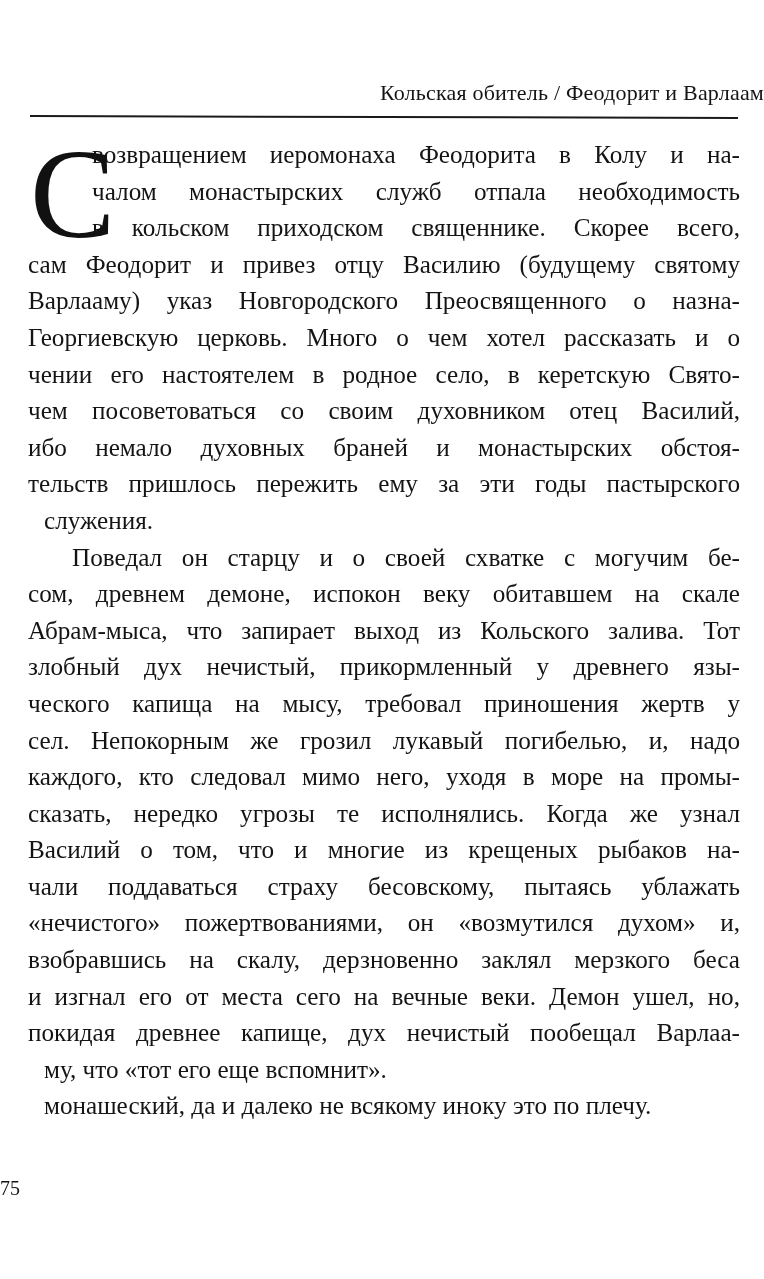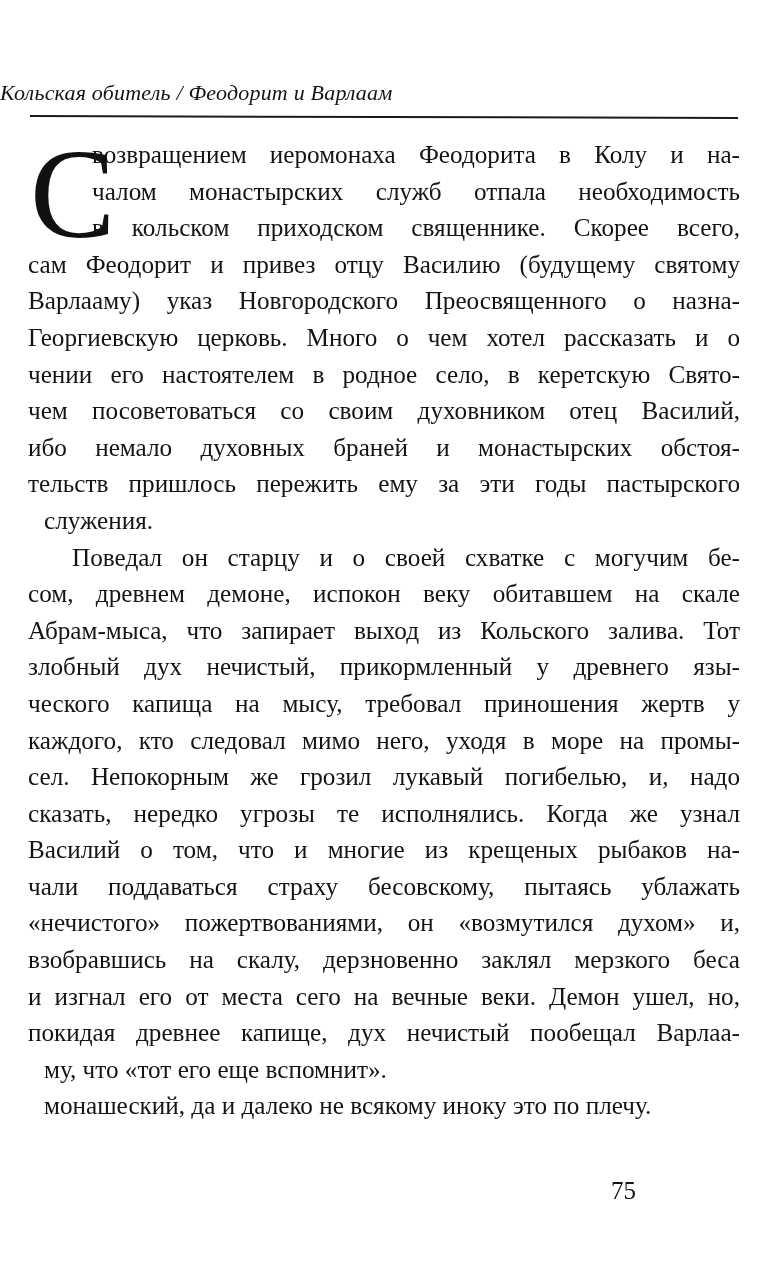--- a/index.html
+++ b/index.html
@@ -1,43 +1,43 @@
 <!DOCTYPE html>
 <html><head>
 <meta charset="utf-8">
 <style>
   html, body { margin: 0; padding: 0; }
   body {
     width: 764px; height: 1279px; background: #ffffff; position: relative; overflow: hidden;
     font-family: "Liberation Serif", "DejaVu Serif", serif; color: #141414;
   }
   .running-header {
-    position: absolute; left: 0; width: 764px; top: 80px; text-align: left;
-    font-style: italic; font-size: 22px; letter-spacing: 0.2px;
+    position: absolute; left: 0; width: 764px; top: 80px; text-align: right;
+    font-size: 22px; letter-spacing: 0.2px;
   }
   .header-rule {
     position: absolute; left: 30px; width: 708px; top: 116px; height: 2px; background: #1a1a1a;
     transform: skewY(0.15deg);
   }
   .body-text {
     position: absolute; left: 28px; top: 137px; width: 712px;
     font-size: 25.2px; line-height: 36.6px;
   }
   .line {
     display: block; white-space: nowrap; text-align: justify; text-align-last: justify; height: 36.6px;
   }
   .line.last { text-align-last: left; margin-left: 16px; }
   .line.indent { padding-left: 44px; }
   .line.dc { padding-left: 64px; }
   .dropcap {
     position: absolute; left: 2px; top: 2px; font-size: 128px; line-height: 110px; font-weight: 400;
     color: #111;
   }
   .page-number {
-    position: absolute; left: 0; width: 636px; top: 1177px; text-align: right; font-size: 25px;
+    position: absolute; left: 0; width: 636px; top: 1177px; text-align: left; font-size: 20px;
   }
 </style>
 </head>
 <body>
 
 <div class="running-header">Кольская обитель / Феодорит и Варлаам</div>
 <div class="header-rule"></div>
 
 <div class="body-text">
   <span class="dropcap">С</span>
@@ -50,22 +50,22 @@
   <span class="line">чении его настоятелем в родное село, в керетскую Свято-</span>
   <span class="line">чем посоветоваться со своим духовником отец Василий,</span>
   <span class="line">ибо немало духовных браней и монастырских обстоя-</span>
   <span class="line">тельств пришлось пережить ему за эти годы пастырского</span>
   <span class="line last">служения.</span>
   <span class="line indent">Поведал он старцу и о своей схватке с могучим бе-</span>
   <span class="line">сом, древнем демоне, испокон веку обитавшем на скале</span>
   <span class="line">Абрам-мыса, что запирает выход из Кольского залива. Тот</span>
   <span class="line">злобный дух нечистый, прикормленный у древнего язы-</span>
   <span class="line">ческого капища на мысу, требовал приношения жертв у</span>
+  <span class="line">сел. Непокорным же грозил лукавый погибелью, и, надо</span>
   <span class="line">каждого, кто следовал мимо него, уходя в море на промы-</span>
-  <span class="line">сел. Непокорным же грозил лукавый погибелью, и, надо</span>
   <span class="line">сказать, нередко угрозы те исполнялись. Когда же узнал</span>
   <span class="line">Василий о том, что и многие из крещеных рыбаков на-</span>
   <span class="line">чали поддаваться страху бесовскому, пытаясь ублажать</span>
   <span class="line">«нечистого» пожертвованиями, он «возмутился духом» и,</span>
   <span class="line">взобравшись на скалу, дерзновенно заклял мерзкого беса</span>
   <span class="line">и изгнал его от места сего на вечные веки. Демон ушел, но,</span>
   <span class="line">покидая древнее капище, дух нечистый пообещал Варлаа-</span>
   <span class="line last">му, что «тот его еще вспомнит».</span>
   <span class="line last">монашеский, да и далеко не всякому иноку это по плечу.</span>
 </div>

